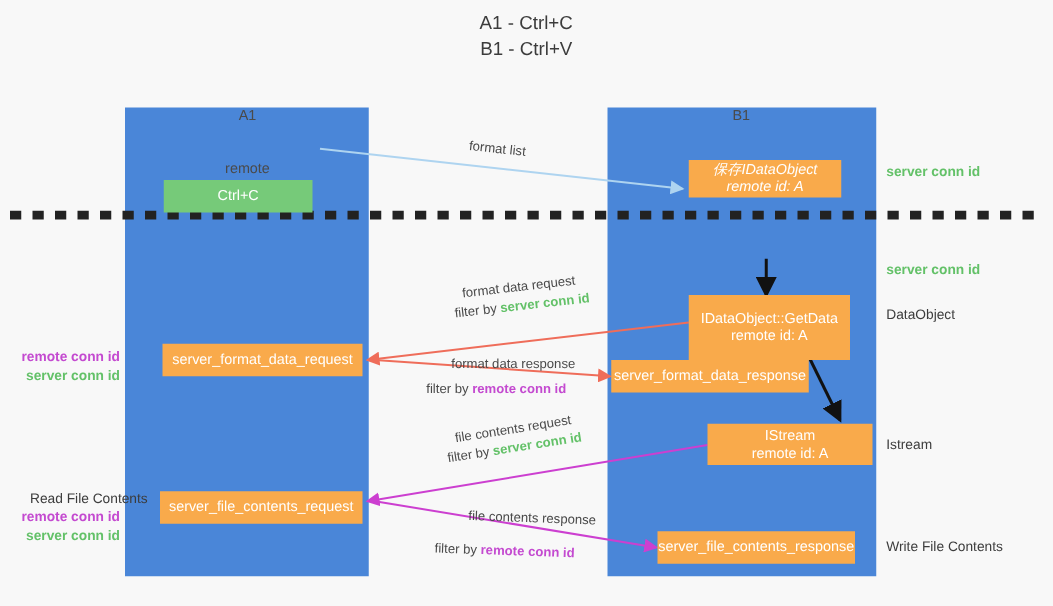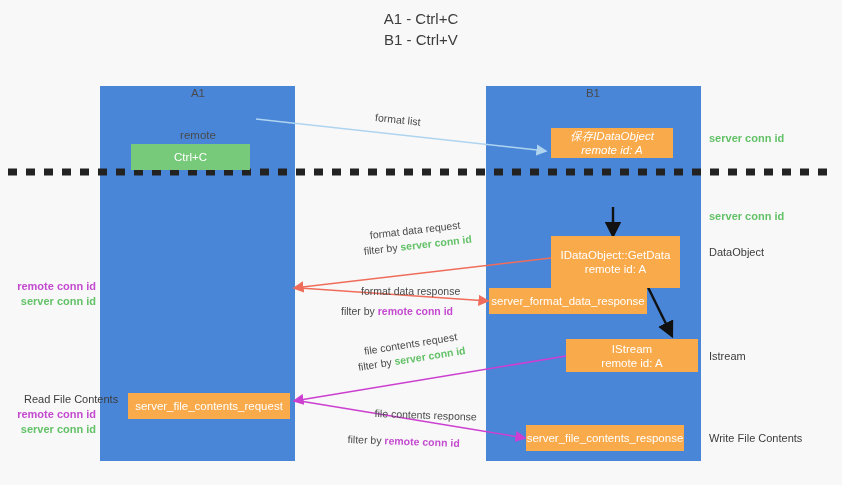--- a/index.html
+++ b/index.html
@@ -89,20 +89,21 @@
     <line x1="300" y1="401" x2="525" y2="438" stroke="#cc3fd0" stroke-width="1.6" marker-end="url(#ar-mag)"></line>
 
     <line x1="8" y1="172" x2="834" y2="172" stroke="#222222" stroke-width="7" stroke-dasharray="9 9"></line>
   </svg>
 
   <div class="node green" style="left:131px;top:104px;width:119px;height:26px;margin-top:40px;">Ctrl+C</div>
   <div class="node orange" style="left:551px;top:128px;width:122px;height:30px;font-style:italic;">保存IDataObject
 remote id: A</div>
   <div class="node orange" style="left:551px;top:236px;width:129px;height:52px;">IDataObject::GetData
 remote id: A</div>
+  <div class="node orange" style="left:130px;top:275px;width:160px;height:26px;">server_format_data_request</div>
   <div class="node orange" style="left:489px;top:288px;width:158px;height:26px;">server_format_data_response</div>
   <div class="node orange" style="left:566px;top:339px;width:132px;height:33px;">IStream
 remote id: A</div>
   <div class="node orange" style="left:128px;top:393px;width:162px;height:26px;">server_file_contents_request</div>
   <div class="node orange" style="left:526px;top:425px;width:158px;height:26px;">server_file_contents_response</div>
 
   <div class="edge-label rot" style="left:376px;top:110px;transform:rotate(6deg);">format list</div>
 
   <div class="edge-label rot" style="left:369px;top:228px;transform:rotate(-6.5deg);">format data request</div>
   <div class="edge-label rot" style="left:363px;top:244px;transform:rotate(-6.5deg);">

